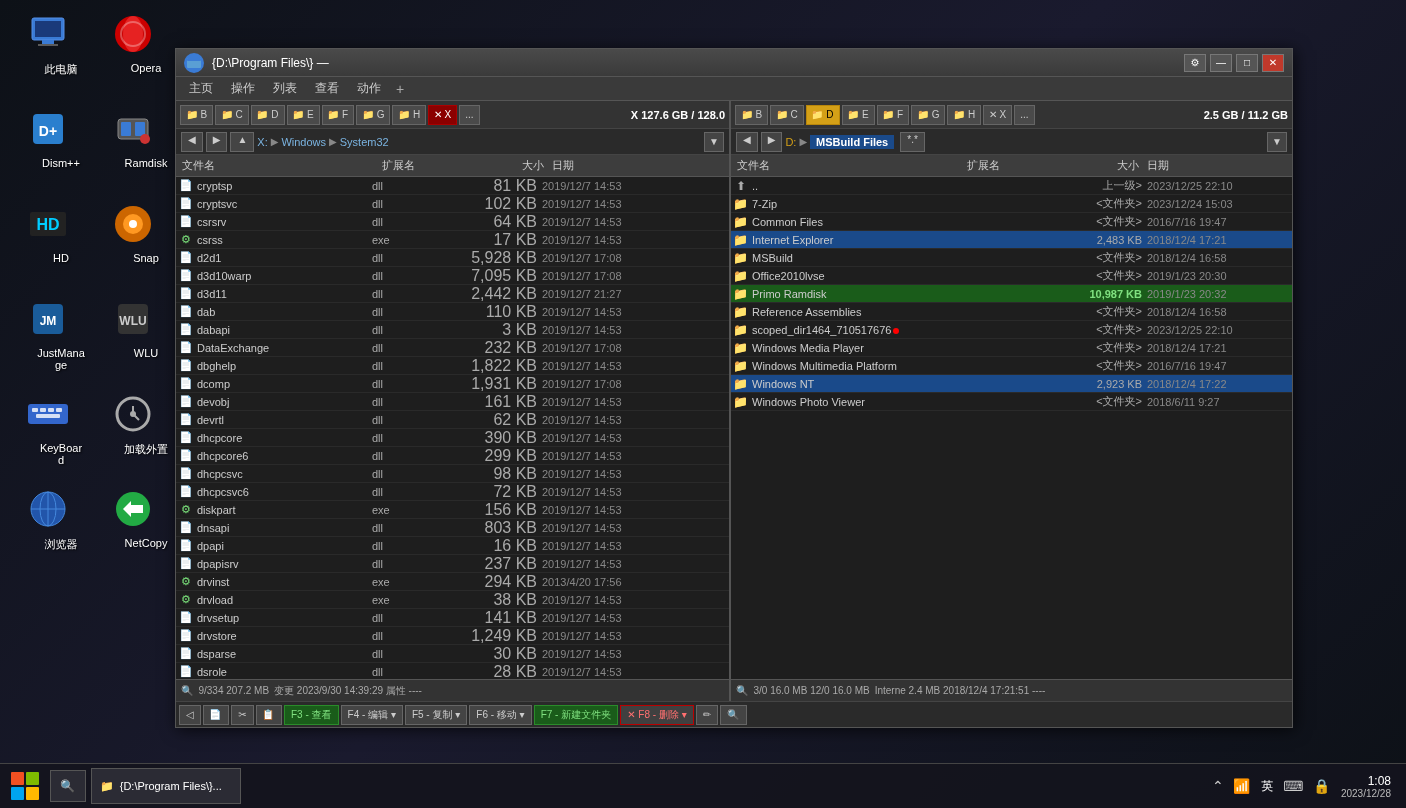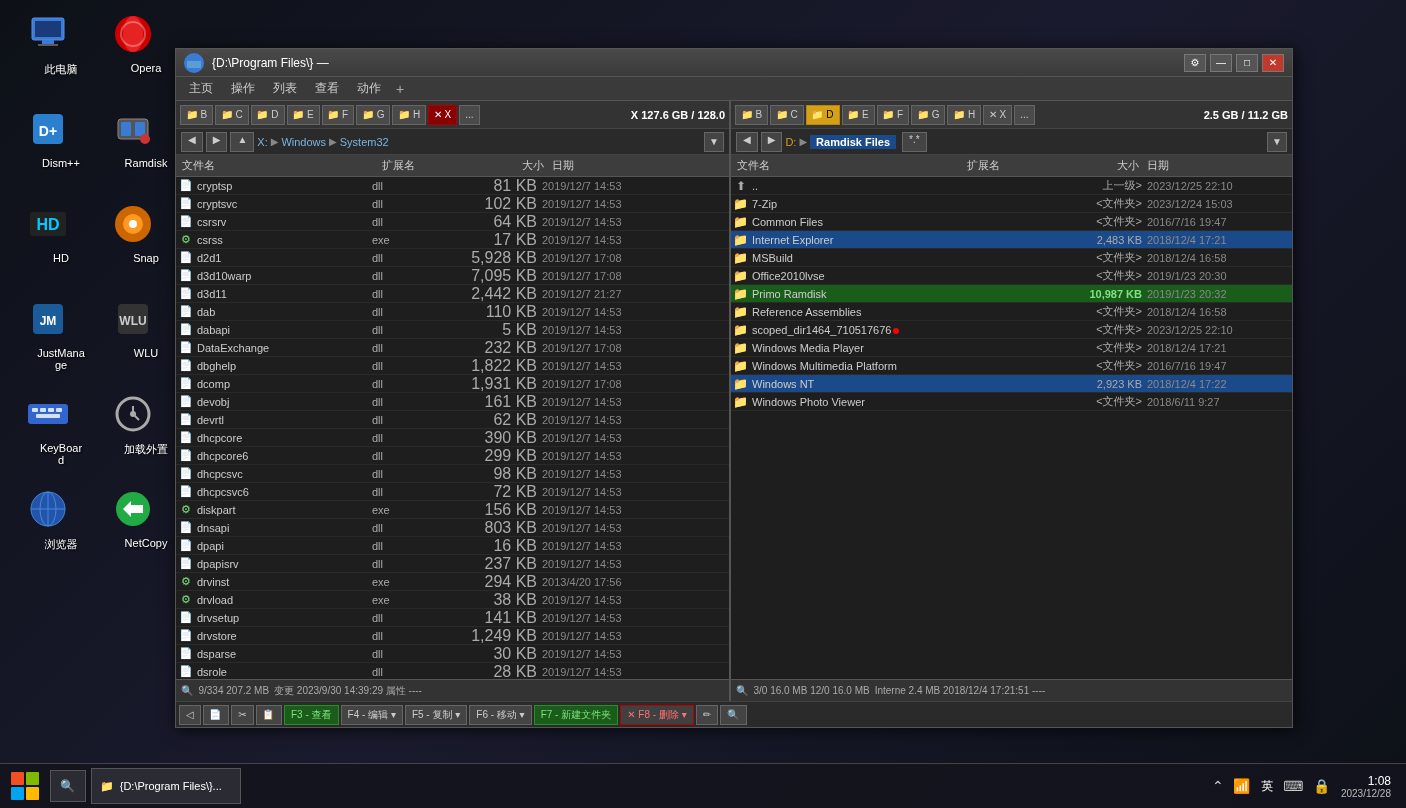--- a/index.html
+++ b/index.html
@@ -752,21 +752,21 @@
     <div class="file-icon" style="color:#7ab3e0; font-size:11px;">📄</div>
     <div class="file-name">dab</div>
     <div class="file-ext">dll</div>
     <div class="file-size">110 KB</div>
     <div class="file-date">2019/12/7 14:53</div>
   </div>
             <div class="file-row">
     <div class="file-icon" style="color:#7ab3e0; font-size:11px;">📄</div>
     <div class="file-name">dabapi</div>
     <div class="file-ext">dll</div>
-    <div class="file-size">5 KB</div>
+    <div class="file-size">3 KB</div>
     <div class="file-date">2019/12/7 14:53</div>
   </div>
             <div class="file-row">
     <div class="file-icon" style="color:#7ab3e0; font-size:11px;">📄</div>
     <div class="file-name">DataExchange</div>
     <div class="file-ext">dll</div>
     <div class="file-size">232 KB</div>
     <div class="file-date">2019/12/7 17:08</div>
   </div>
             <div class="file-row">
@@ -934,21 +934,21 @@
           </div>
           <div class="drive-btn">...</div>
           <div class="space-info">2.5 GB / 11.2 GB</div>
         </div>
 
         <div class="path-bar">
           <div class="path-btn">◀</div>
           <div class="path-btn">▶</div>
           <div class="path-segment" style="color:#d4a017;">D:</div>
           <span class="path-arrow">▶</span>
-          <div class="path-segment" style="background:#1a4a8a; padding:1px 6px; color:#fff; font-weight:bold;">Ramdisk Files</div>
+          <div class="path-segment" style="background:#1a4a8a; padding:1px 6px; color:#fff; font-weight:bold;">MSBuild Files</div>
           <div class="path-btn" style="margin-left:3px;">*.*</div>
           <div class="path-dropdown">▼</div>
         </div>
 
         <div class="col-header">
           <div class="col-h col-h-r name" style="width:230px;">文件名</div>
           <div class="col-h col-h-r ext">扩展名</div>
           <div class="col-h col-h-r size" style="width:100px;">大小</div>
           <div class="col-h col-h-r date">日期</div>
         </div>

